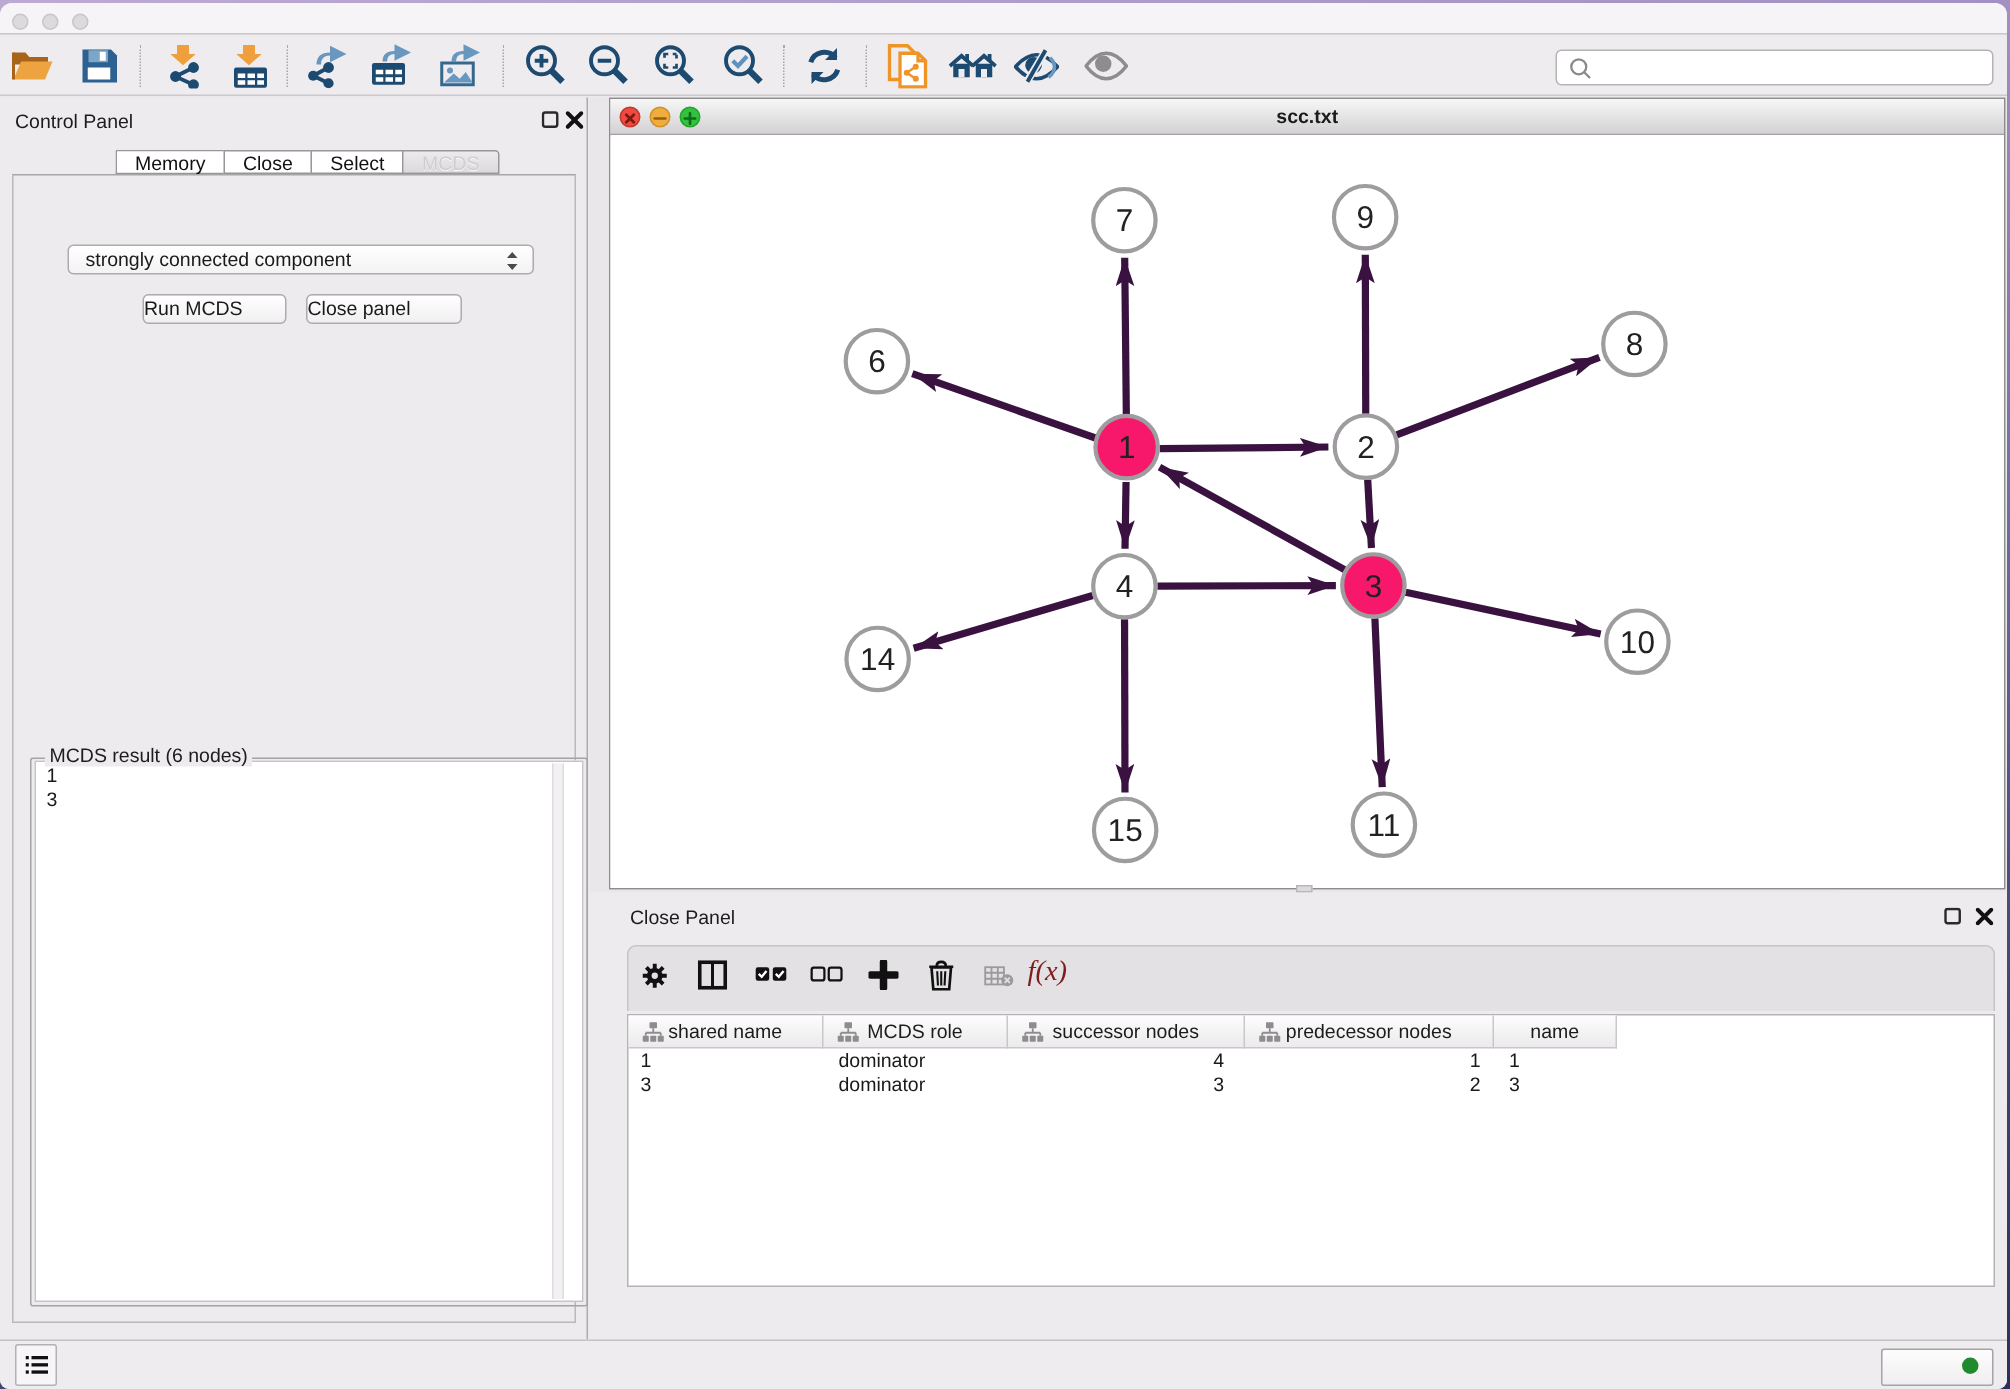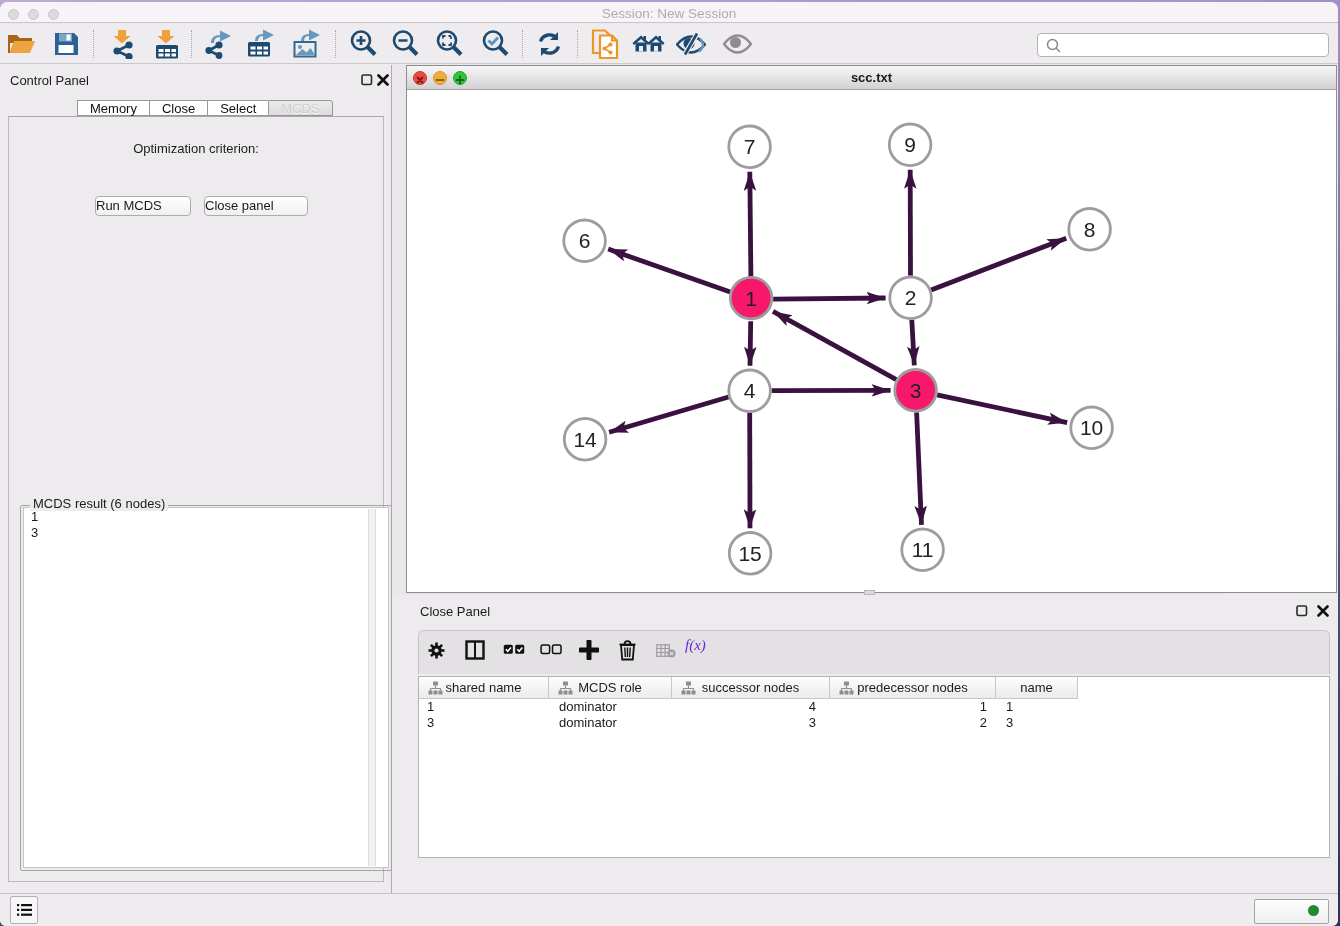--- a/index.html
+++ b/index.html
@@ -57,21 +57,20 @@
 .membtn { position:absolute; left:1254px; top:5px; width:75px; height:25px; background:linear-gradient(#fdfdfd,#f0eef0); border:1px solid #a5a3a5; border-radius:2px; font-size:12px; color:#1a1a1a; text-align:center; line-height:23px;padding-left:48px; }
 .membtn .g { display:inline-block; width:11px; height:11px; border-radius:50%; background:#1f8b2e; vertical-align:-1px; margin-right:5px; }
 </style>
 </head>
 <body>
 <div class="window">
   <div class="titlebar">
     <div class="dot" style="left:8px"></div>
     <div class="dot" style="left:28px"></div>
     <div class="dot" style="left:48px"></div>
-    <div class="t">Session: New Session</div>
   </div>
   <div class="toolbar" id="toolbar">
 
     <svg style="left:7px" width="29" height="26" viewBox="0 0 29 26">
       <path d="M2 4 h8 l2.5 3 H25 v5 H2 Z" fill="#a8651a"></path>
       <path d="M2 22 L7 10 h21 l-5 12 Z" fill="#eda33f"></path>
       <path d="M2 22 V4" stroke="#a8651a" stroke-width="2" fill="none"></path>
     </svg>
 
     <svg style="left:53px" width="27" height="26" viewBox="0 0 27 26">
@@ -231,21 +230,26 @@
           <path d="M1.5 1.5 10.5 10.5 M10.5 1.5 1.5 10.5" stroke="#111" stroke-width="2.6" stroke-linecap="round"></path>
         </svg>
     </div>
     <div class="tabs">
       <div class="tab">Memory</div>
         <div class="tab">Close</div>
         <div class="tab">Select</div>
         <div class="tab sel">MCDS</div>
     </div>
     <div class="cp-box">
-      <div class="opt-label">Optimization criterion:</div>
+      <div class="dropdown">strongly connected component
+        <svg style="position:absolute;right:8px;top:3px" width="11" height="14" viewBox="0 0 11 14">
+          <path d="M5.5 1 9 5 H2 Z" fill="#4a4a4a"></path>
+            <path d="M5.5 13 2 9 h7 Z" fill="#4a4a4a"></path>
+        </svg>
+      </div>
       <div class="btn" style="left:86px; width:96px;">Run MCDS</div>
       <div class="btn" style="left:195px; width:104px;">Close panel</div>
       <div class="fieldset">
         <div class="legend">MCDS result (6 nodes)</div>
         <div class="inner">
             <div style="padding:1px 0 0 7px; line-height:16px;">1<br>3</div>
             <div class="vsb"></div>
           </div>
       </div>
     </div>
@@ -372,21 +376,21 @@
 
         <svg style="position:absolute;left:237px;top:13px" width="20" height="14" viewBox="0 0 20 14">
           <g stroke="#9c9a9c" fill="none" stroke-width="1.2">
             <rect x="0.8" y="0.8" width="12.5" height="11.5"></rect>
             <path d="M0.8 4.5 h12.5 M0.8 8.5 h12.5 M5 0.8 v11.5 M9.2 0.8 v11.5"></path>
           </g>
           <circle cx="15.5" cy="9.5" r="4" fill="#9c9a9c"></circle>
           <path d="M13.8 7.8 17.2 11.2 M17.2 7.8 13.8 11.2" stroke="#e3e1e3" stroke-width="1.2"></path>
         </svg>
 
-        <div style="position:absolute;left:266px;top:6px;font-family:'Liberation Serif',serif;font-style:italic;font-size:15px;color:#6d28d9;">f(x)</div>
+        <div style="position:absolute;left:266px;top:6px;font-family:'Liberation Serif',serif;font-style:italic;font-size:19px;color:#7f1d1d;">f(x)</div>
       </div>
       <div class="tp-table">
         <div class="thead" style="left:0;width:659px;">
           <div class="thcell" style="left:0;width:130px;">shared name</div>
           <div class="thcell" style="left:130px;width:123px;">MCDS role</div>
           <div class="thcell" style="left:253px;width:158px;">successor nodes</div>
           <div class="thcell" style="left:411px;width:166px;">predecessor nodes</div>
           <div class="thcell" style="left:577px;width:82px;">name</div>
         </div>
         <div id="thicons">

